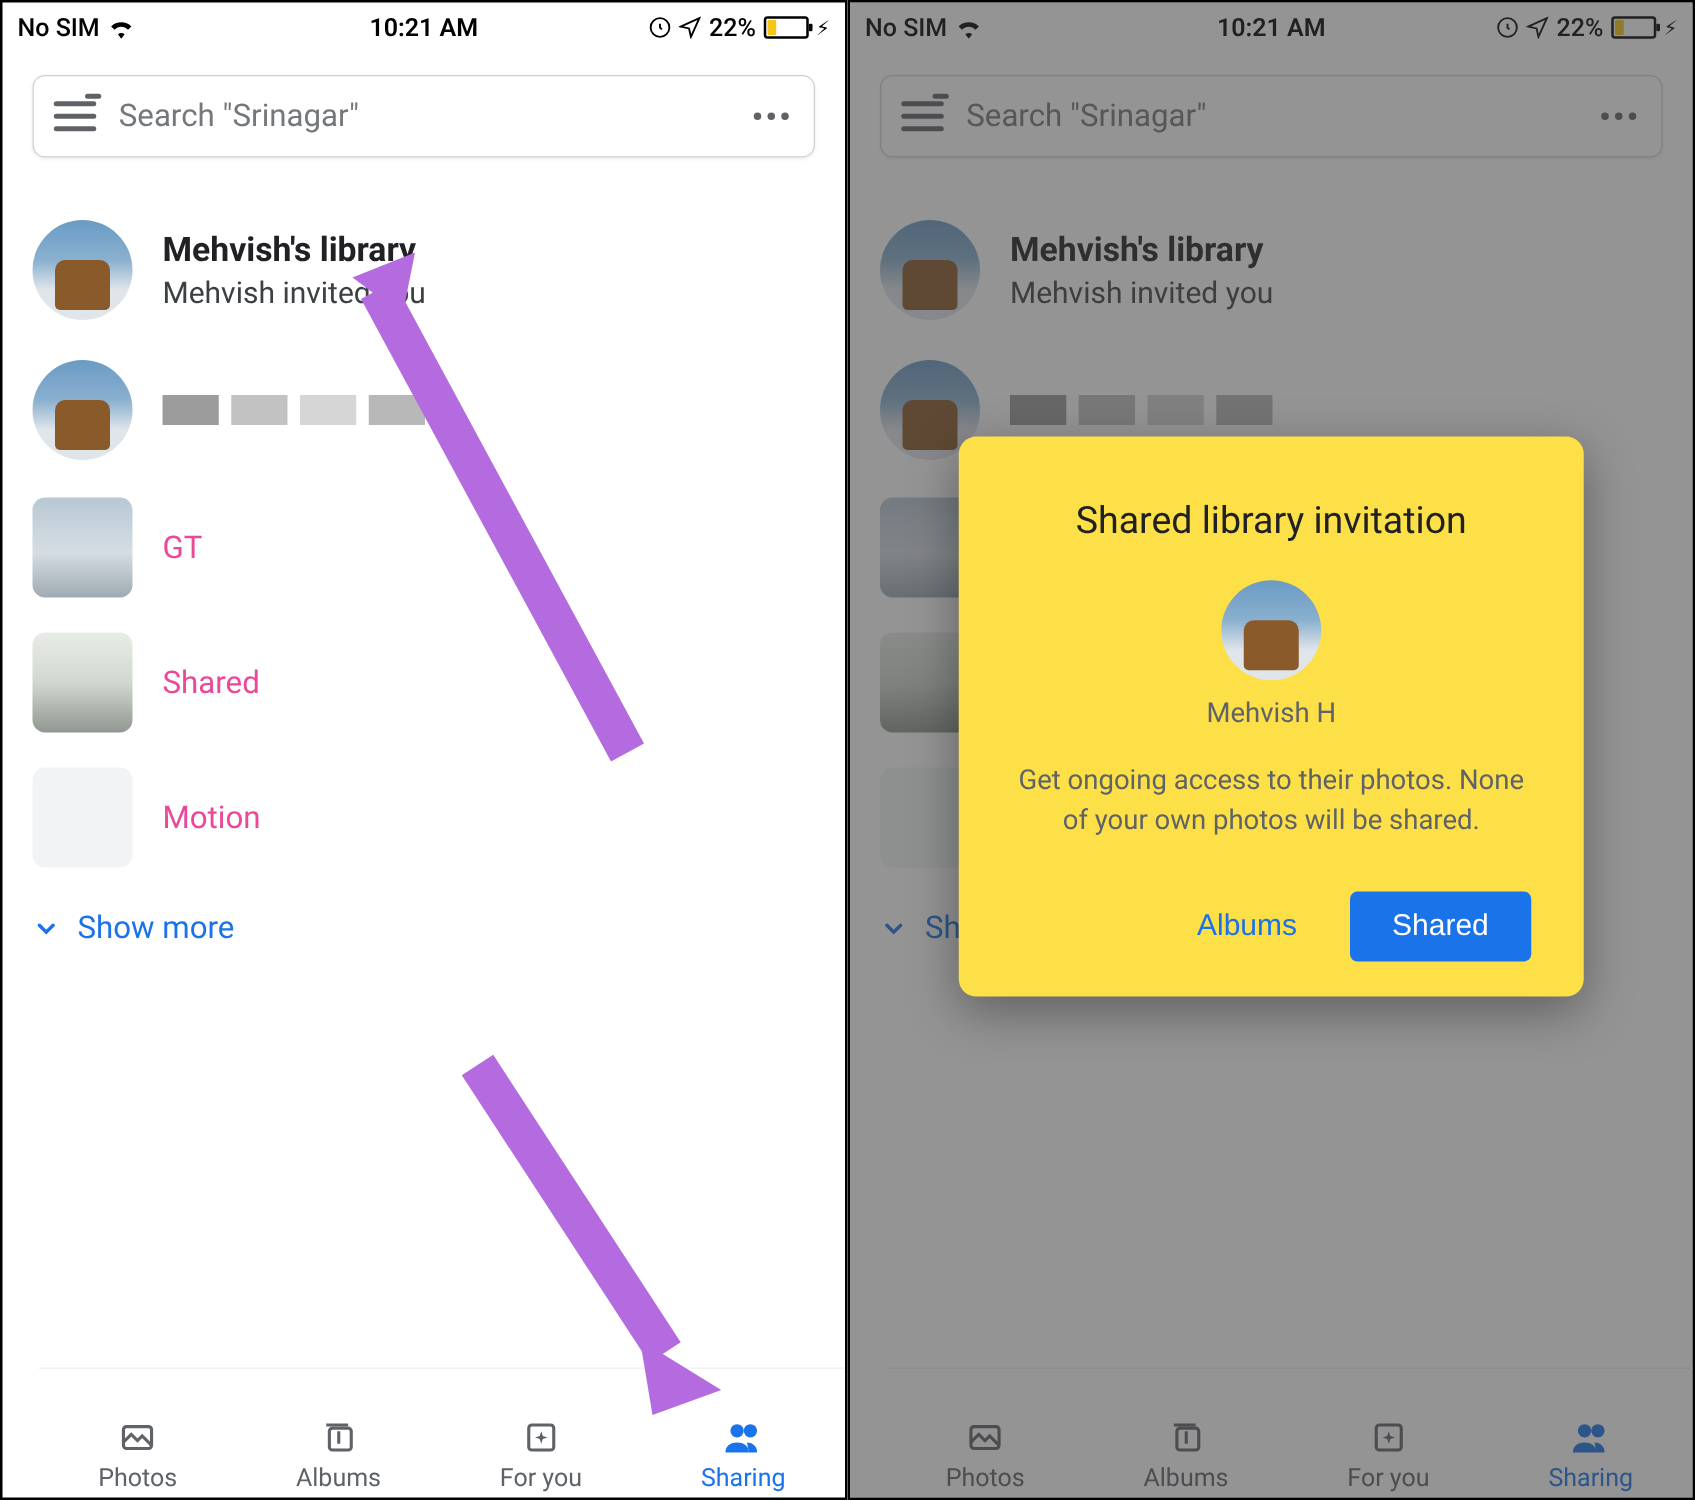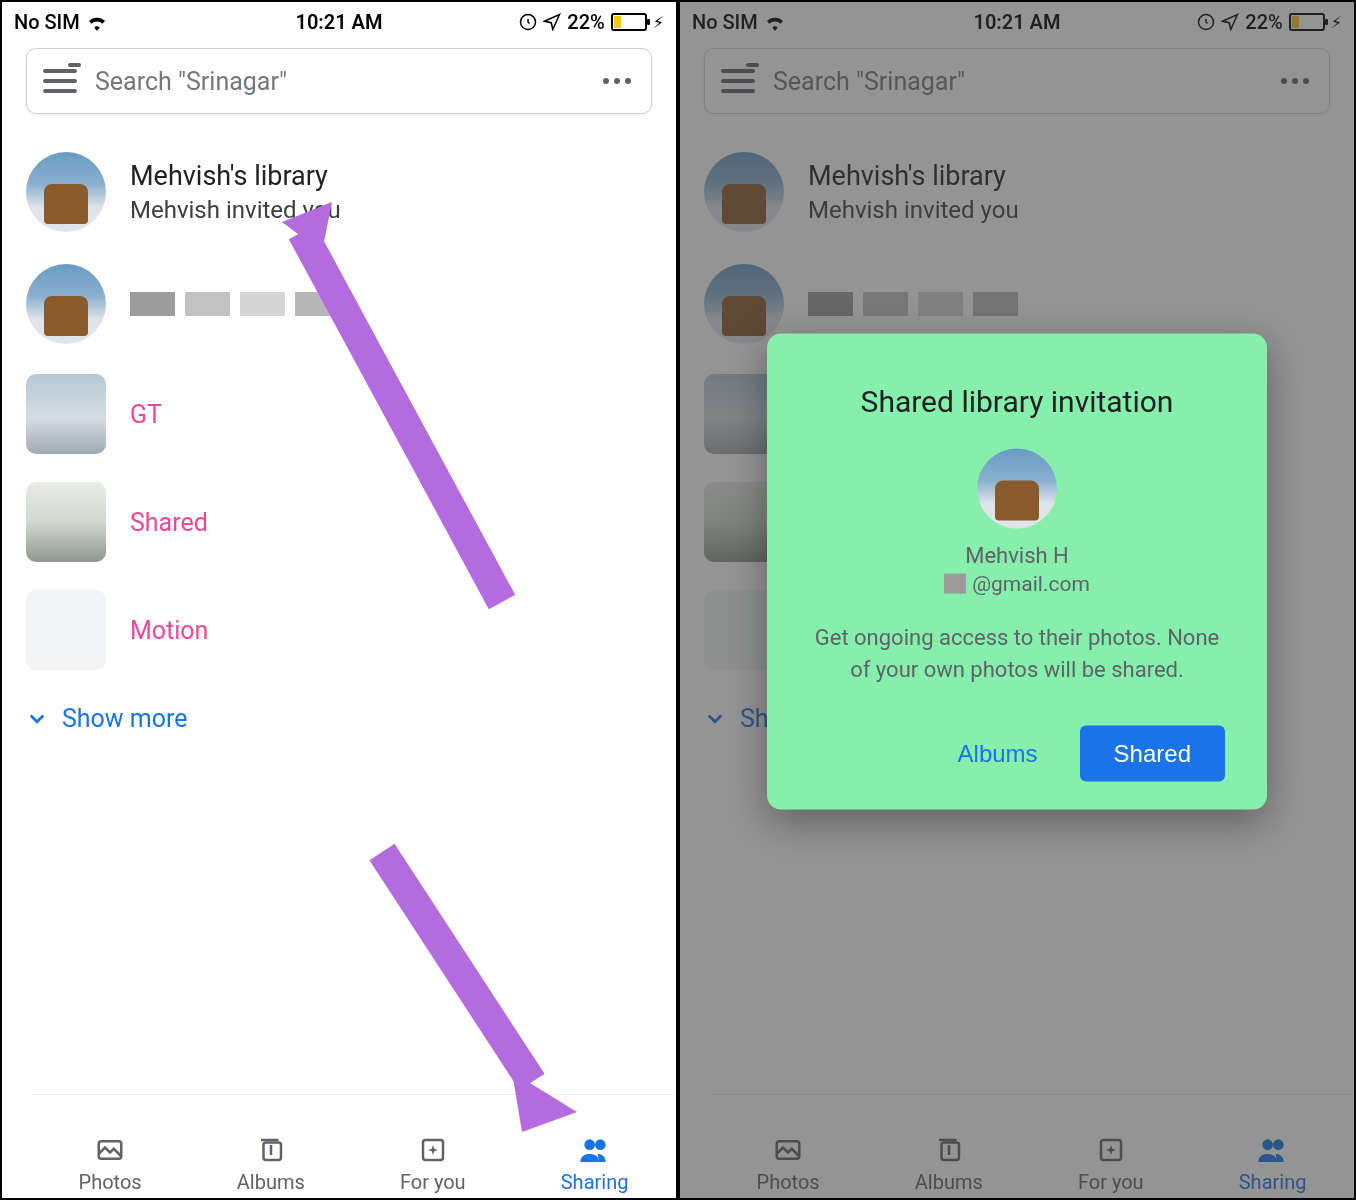--- a/index.html
+++ b/index.html
@@ -12,20 +12,21 @@
     display: flex;
   }
   .phone {
     width: 678px;
     height: 1200px;
     position: relative;
     border: 2px solid #000;
     background: #fff;
     display: flex;
     flex-direction: column;
+    gap: 12px;
   }
   
   .status-bar {
     height: 40px;
     display: flex;
     align-items: center;
     padding: 0 12px;
     font-size: 20px;
     font-weight: 500;
     color: #000;
@@ -68,21 +69,21 @@
   .library-row { display:flex; align-items:center; gap:24px; padding: 16px 0; }
   .avatar {
     width:80px; height:80px; border-radius:50%; flex-shrink:0;
     background: linear-gradient(180deg,#6a9bc4 0%, #8ab0cf 40%, #e0e5ea 70%);
     position:relative; overflow:hidden;
   }
   .avatar::after{
     content:""; position:absolute; left:18px; bottom:8px; width:44px; height:40px;
     background:#8a5a2b; border-radius:8px 8px 4px 4px;
   }
-  .lib-text .lib-title { font-size:27px; font-weight:400; color:#202124; }
+  .lib-text .lib-title { font-size:27px; font-weight:700; color:#202124; }
   .lib-text .lib-sub { font-size:24px; color:#3c4043; margin-top:4px; }
   .redacted { display:flex; gap:10px; }
   .redacted span{ width:45px; height:24px; background:#c9c9c9; }
   .redacted span:nth-child(1){ background:#9c9c9c; }
   .redacted span:nth-child(2){ background:#c2c2c2; }
   .redacted span:nth-child(3){ background:#d6d6d6; }
   .redacted span:nth-child(4){ background:#b8b8b8; }
 
   .album-row { display:flex; align-items:center; gap:24px; padding: 14px 0; }
   .thumb {
@@ -110,21 +111,21 @@
   
   .annot { position:absolute; pointer-events:none; }
   .arrow-svg { display:block; }
 
   
   .dim-overlay {
     position:absolute; inset:0; background:rgba(60,60,60,0.55);
   }
   .dialog {
     position:absolute; left:50%; top:50%; transform:translate(-50%,-56%);
-    width:500px; background:#86efac; border-radius:14px;
+    width:500px; background:#fde047; border-radius:14px;
     box-shadow:0 12px 40px rgba(0,0,0,0.35);
     padding: 50px 40px 28px 40px;
     text-align:center;
   }
   .dialog-title { font-size:30px; color:#202124; font-weight:400; margin-bottom:30px; }
   .dialog-avatar {
     width:80px; height:80px; border-radius:50%; margin:0 auto 14px auto;
     background: linear-gradient(180deg,#6a9bc4 0%, #8ab0cf 40%, #e0e5ea 70%);
     position:relative; overflow:hidden;
   }
@@ -424,23 +425,19 @@
       </span>
       <span>Sharing</span>
     </div>
   </div>
 
   <div class="dim-overlay"></div>
   <div class="dialog">
     <div class="dialog-title">Shared library invitation</div>
     <div class="dialog-avatar"></div>
     <div class="dialog-name">Mehvish H</div>
-    <div class="dialog-email">
-      <span class="redact-sq"></span>
-      <span>@gmail.com</span>
-    </div>
     <div class="dialog-body">Get ongoing access to their photos. None of your own photos will be shared.</div>
     <div class="dialog-actions">
       <button class="btn-decline">Albums</button>
       <button class="btn-accept">Shared</button>
     </div>
   </div>
 </div>
 
 </body></html>

